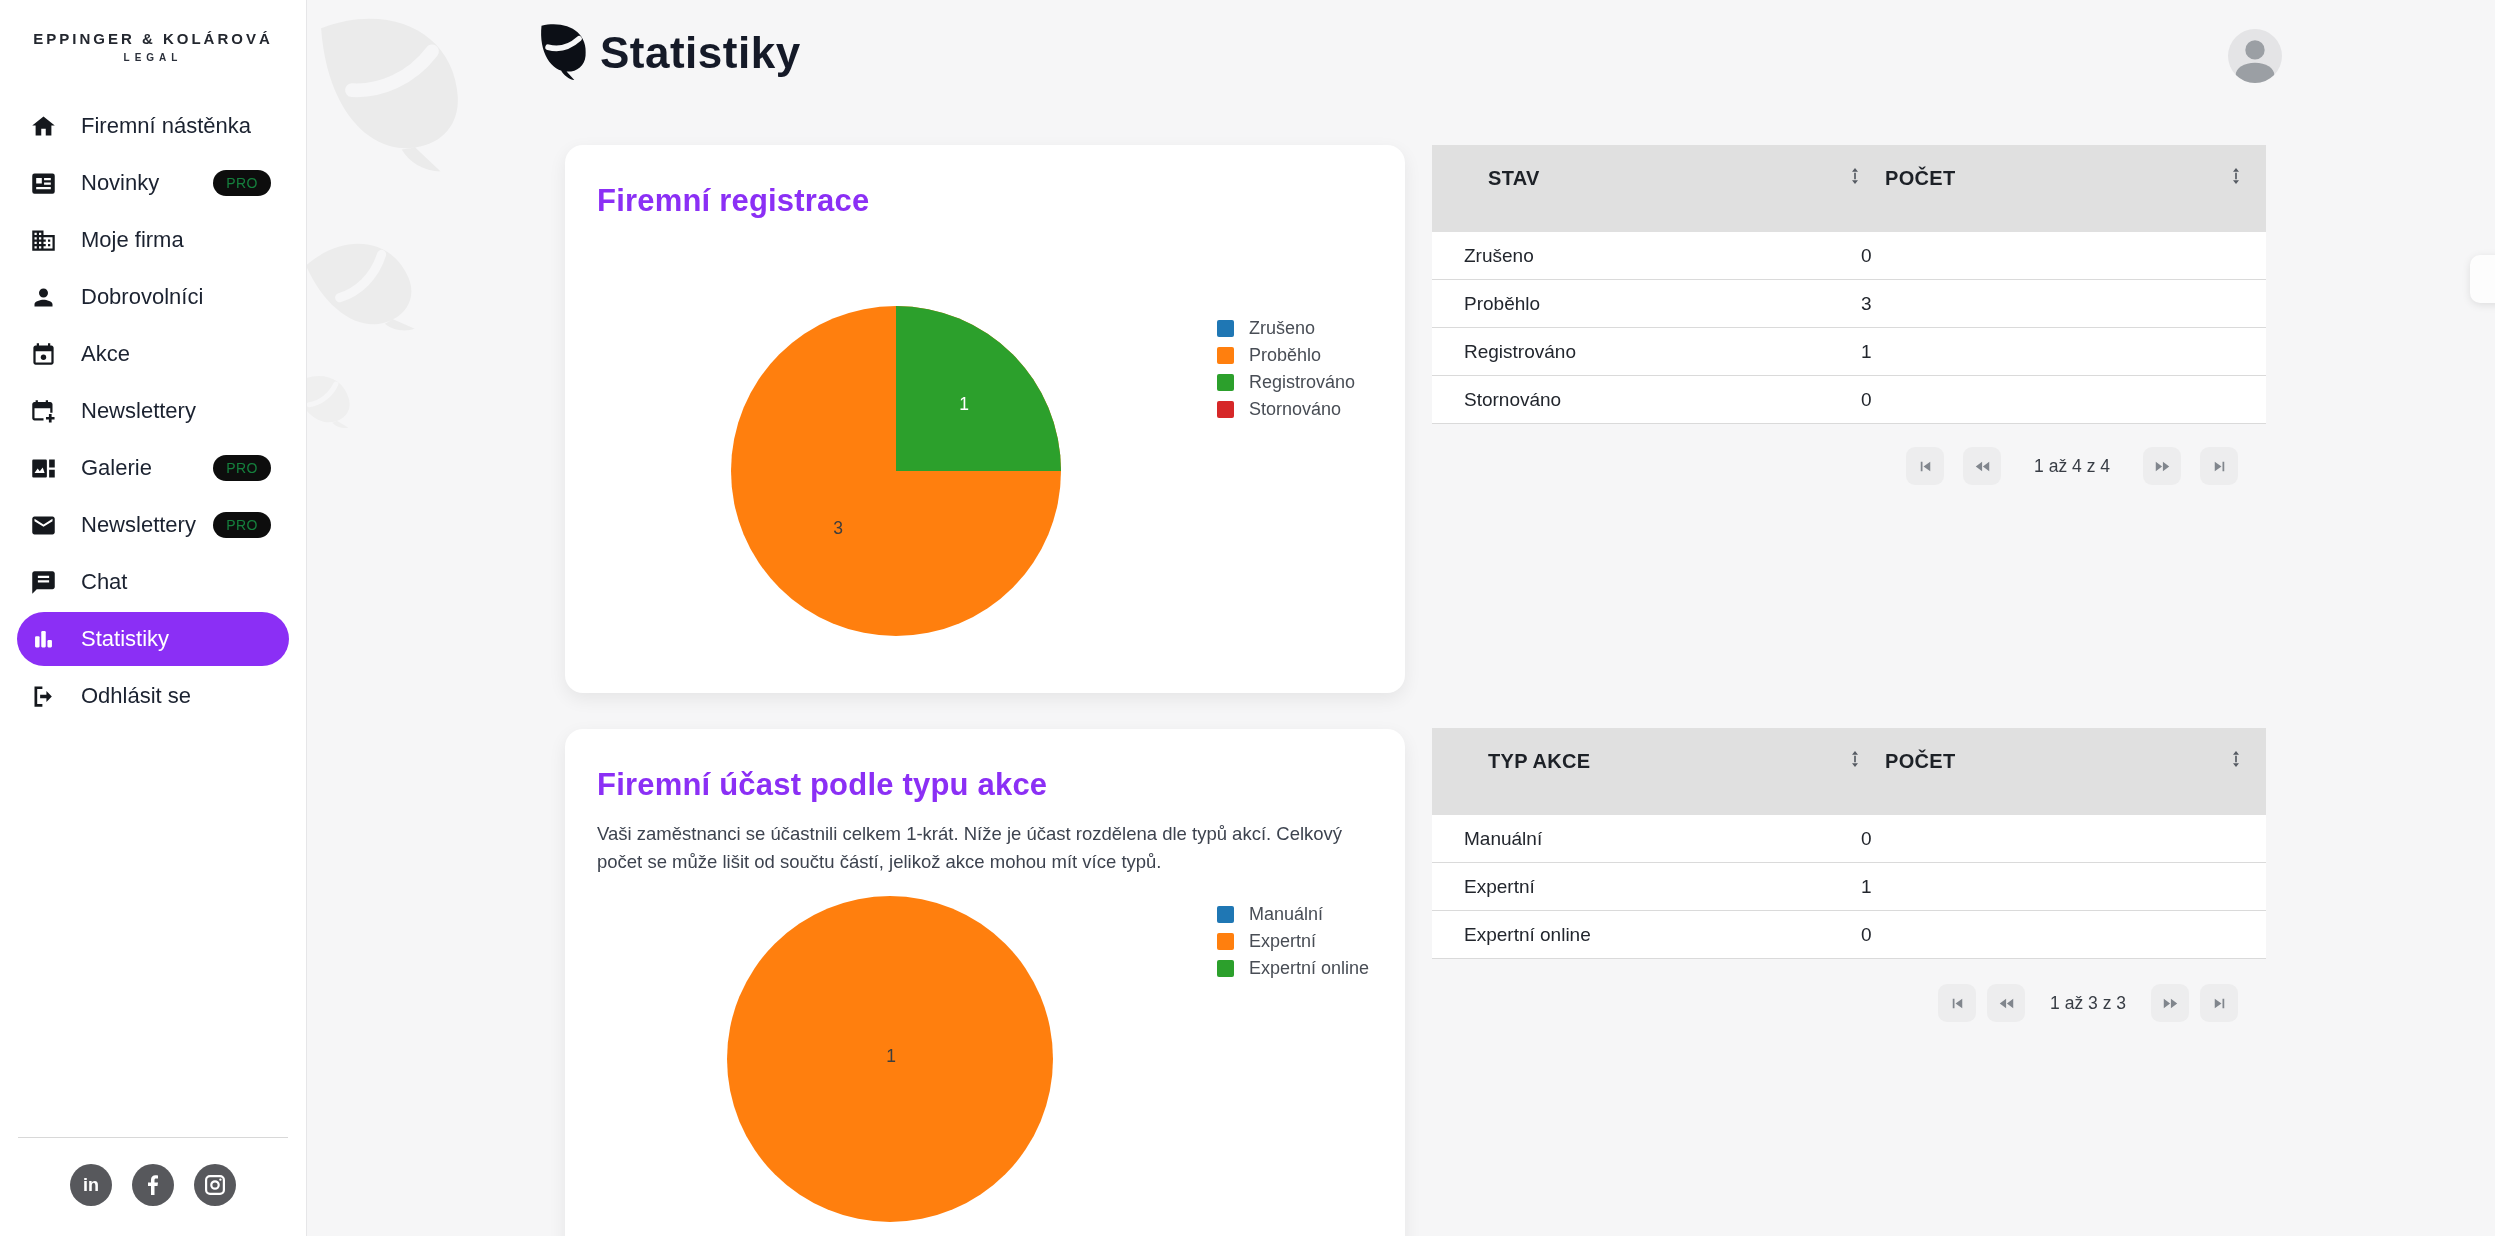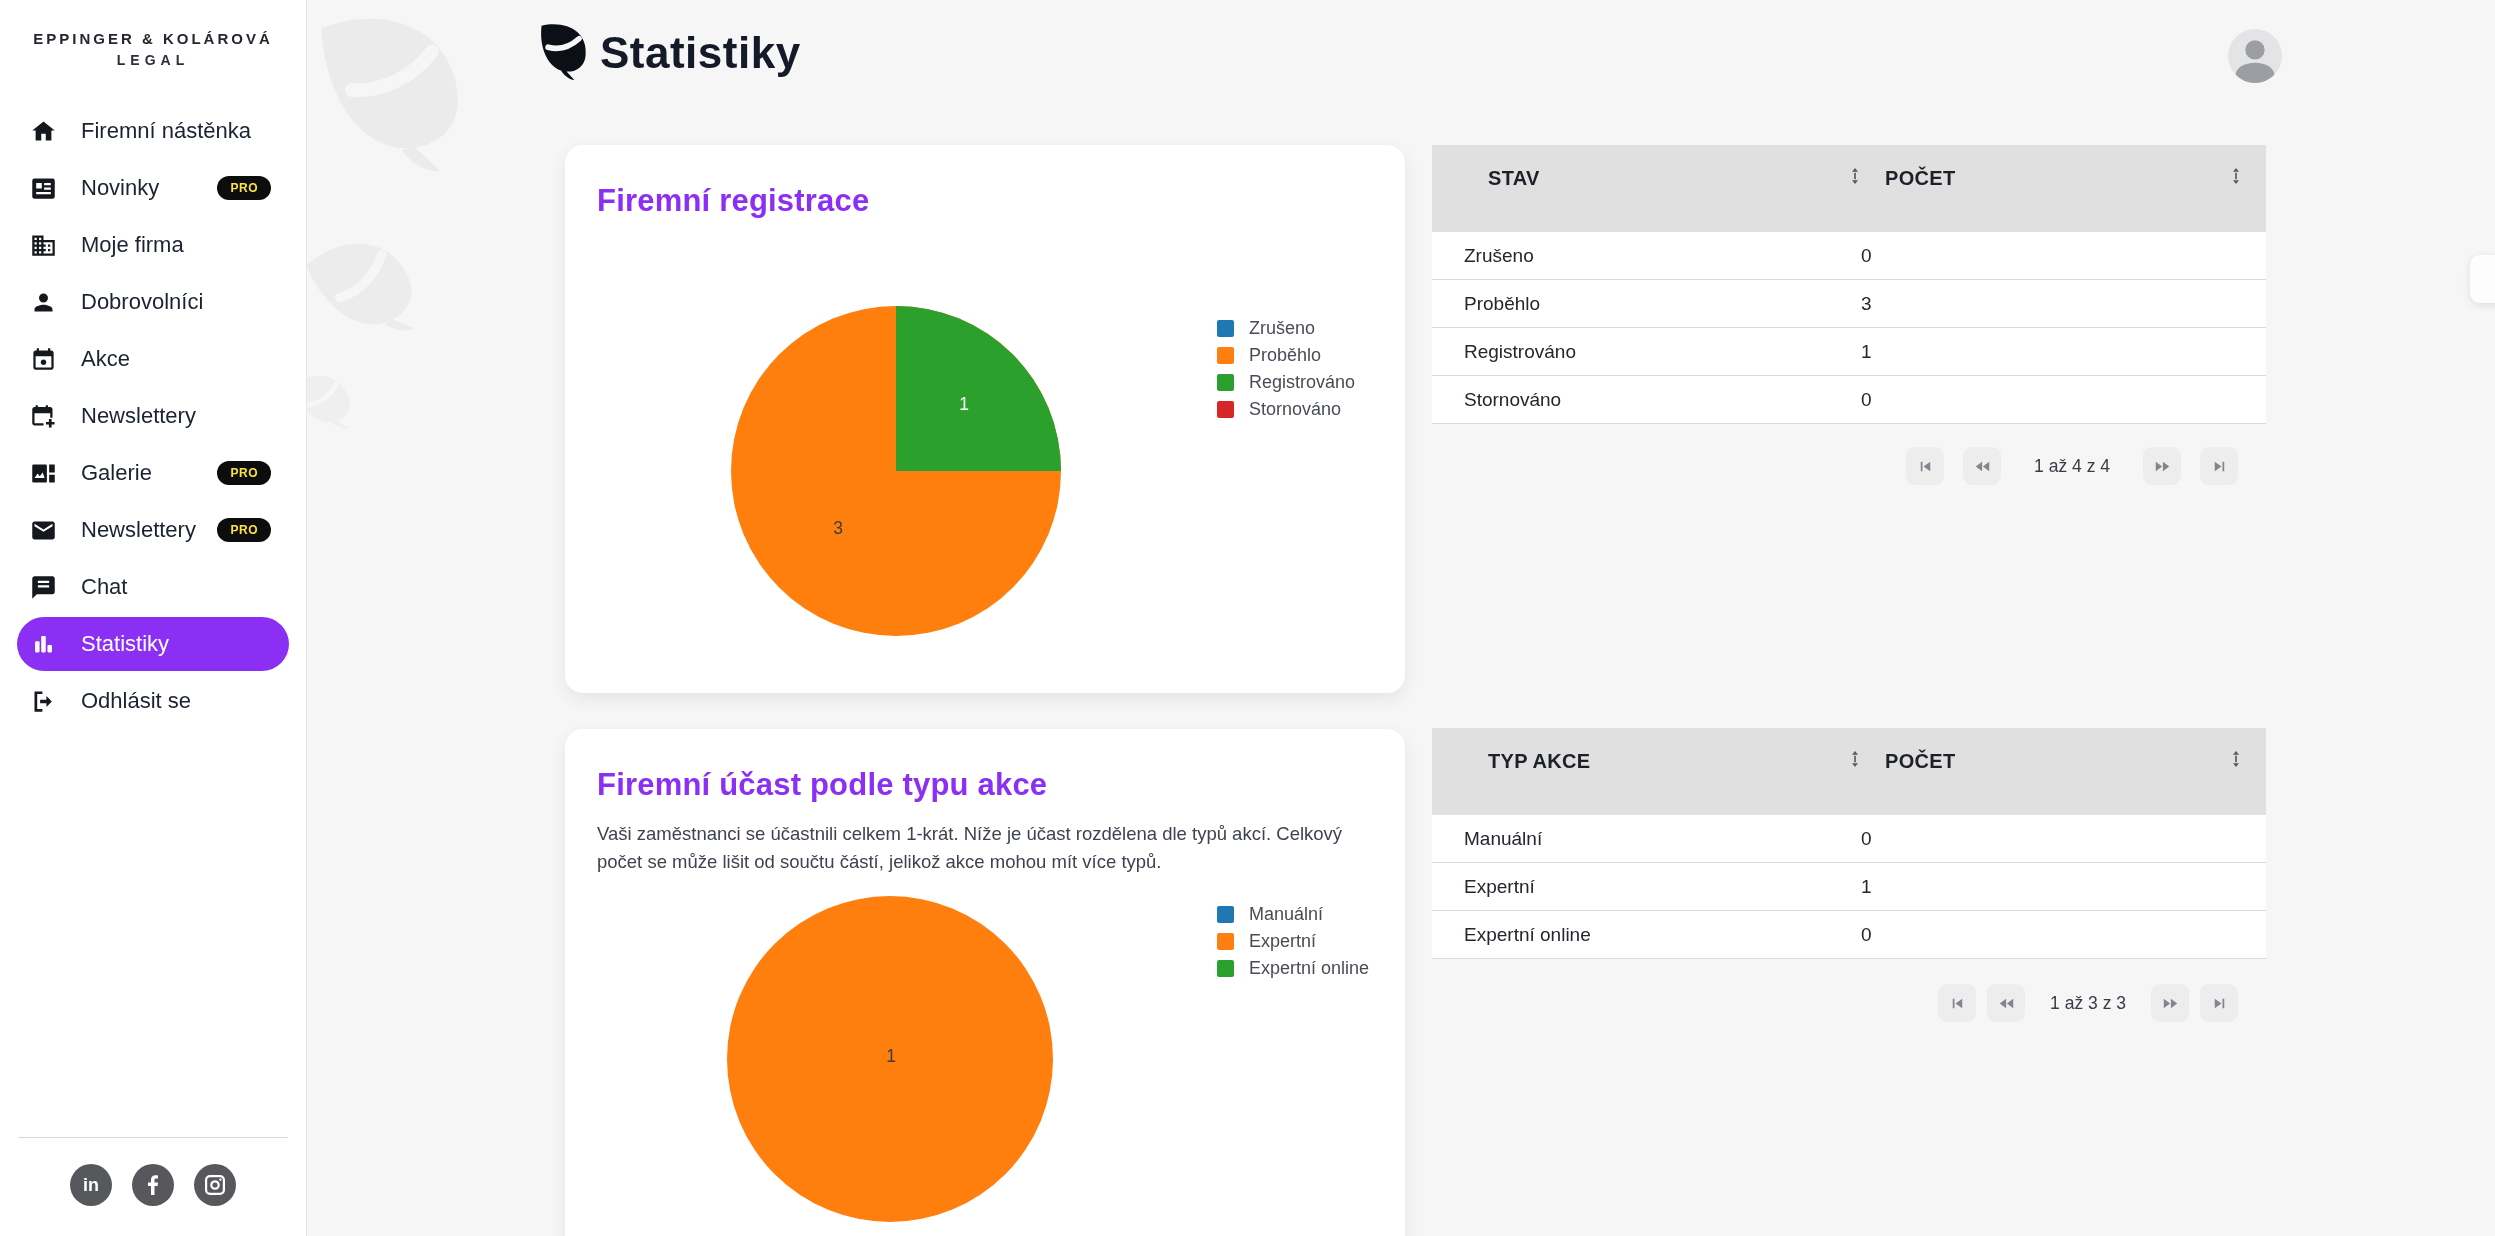--- a/index.html
+++ b/index.html
@@ -10,36 +10,36 @@
     font-family:"Liberation Sans", sans-serif;
     color:#1d222e;
   }
   
   .sidebar {
     position:absolute; left:0; top:0; width:307px; height:1236px;
     background:#ffffff; border-right:1px solid #e6e6e8; z-index:5;
   }
   .brand { text-align:center; padding-top:30px; }
   .brand-line1 { font-size:15px; font-weight:bold; letter-spacing:3px; color:#23272f; }
-  .brand-line2 { font-size:14px; font-weight:bold; letter-spacing:5px; color:#2a2f3a; margin-top:5px; }
+  .brand-line2 { font-size:10px; font-weight:bold; letter-spacing:5px; color:#2a2f3a; margin-top:5px; }
   .nav { margin-top:36px; }
   .nav-item {
     display:flex; align-items:center;
     height:54px; margin:3px 17px; padding-left:13px;
     border-radius:30px; cursor:pointer;
     font-size:22px; color:#1b2230;
   }
   .nav-item .ico { width:27px; height:27px; flex:0 0 27px; display:flex; }
   .nav-item .ico svg { width:100%; height:100%; fill:#15181d; }
   .nav-item .lbl { margin-left:24px; white-space:nowrap; }
   .nav-item.active { color:#ffffff; }
   .nav-item.active .ico svg { fill:#ffffff; }
   .pro-badge {
     margin-left:auto; margin-right:18px;
-    color:#fde047; font-size:12px; font-weight:bold; letter-spacing:.5px;
+    color:#15803d; font-size:14px; font-weight:normal; letter-spacing:.5px;
     padding:5px 13px; border-radius:999px;
   }
   .sidebar-footer { position:absolute; left:0; bottom:0; width:100%; }
   .sidebar-divider { margin:0 18px; border-top:1px solid #d8d8d8; }
   .social-row { display:flex; justify-content:center; gap:20px; padding:26px 0 30px; }
   .social-btn {
     width:42px; height:42px; border-radius:50%;
     display:flex; align-items:center; justify-content:center; cursor:pointer;
   }
   .social-btn svg { width:24px; height:24px; fill:#ffffff; }

